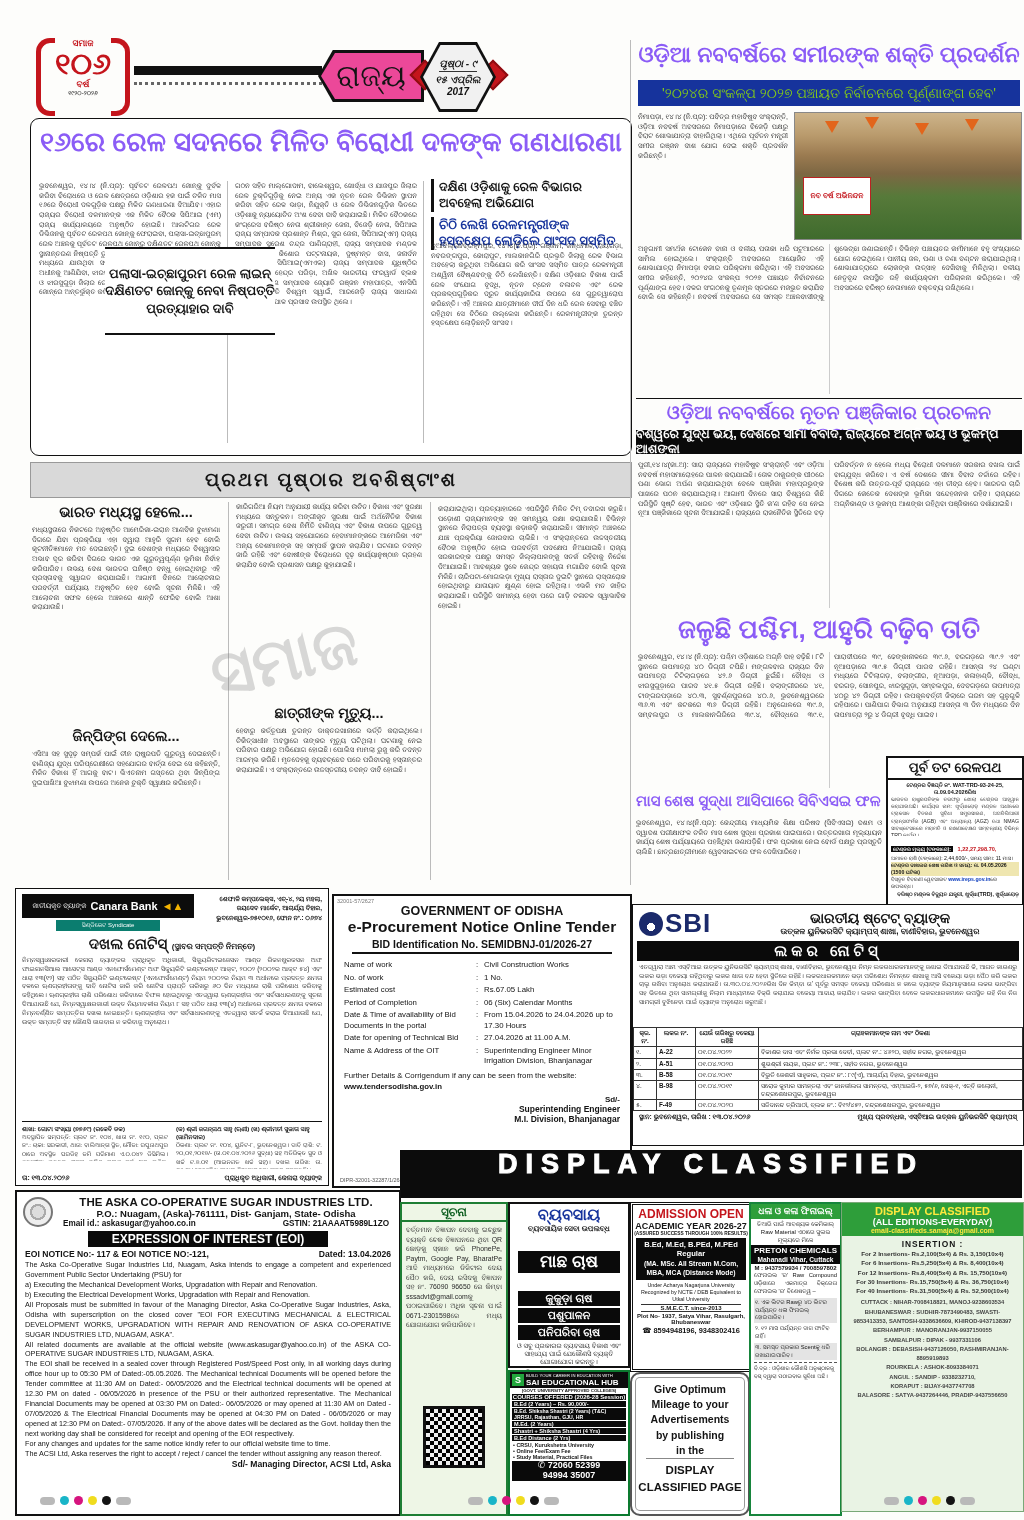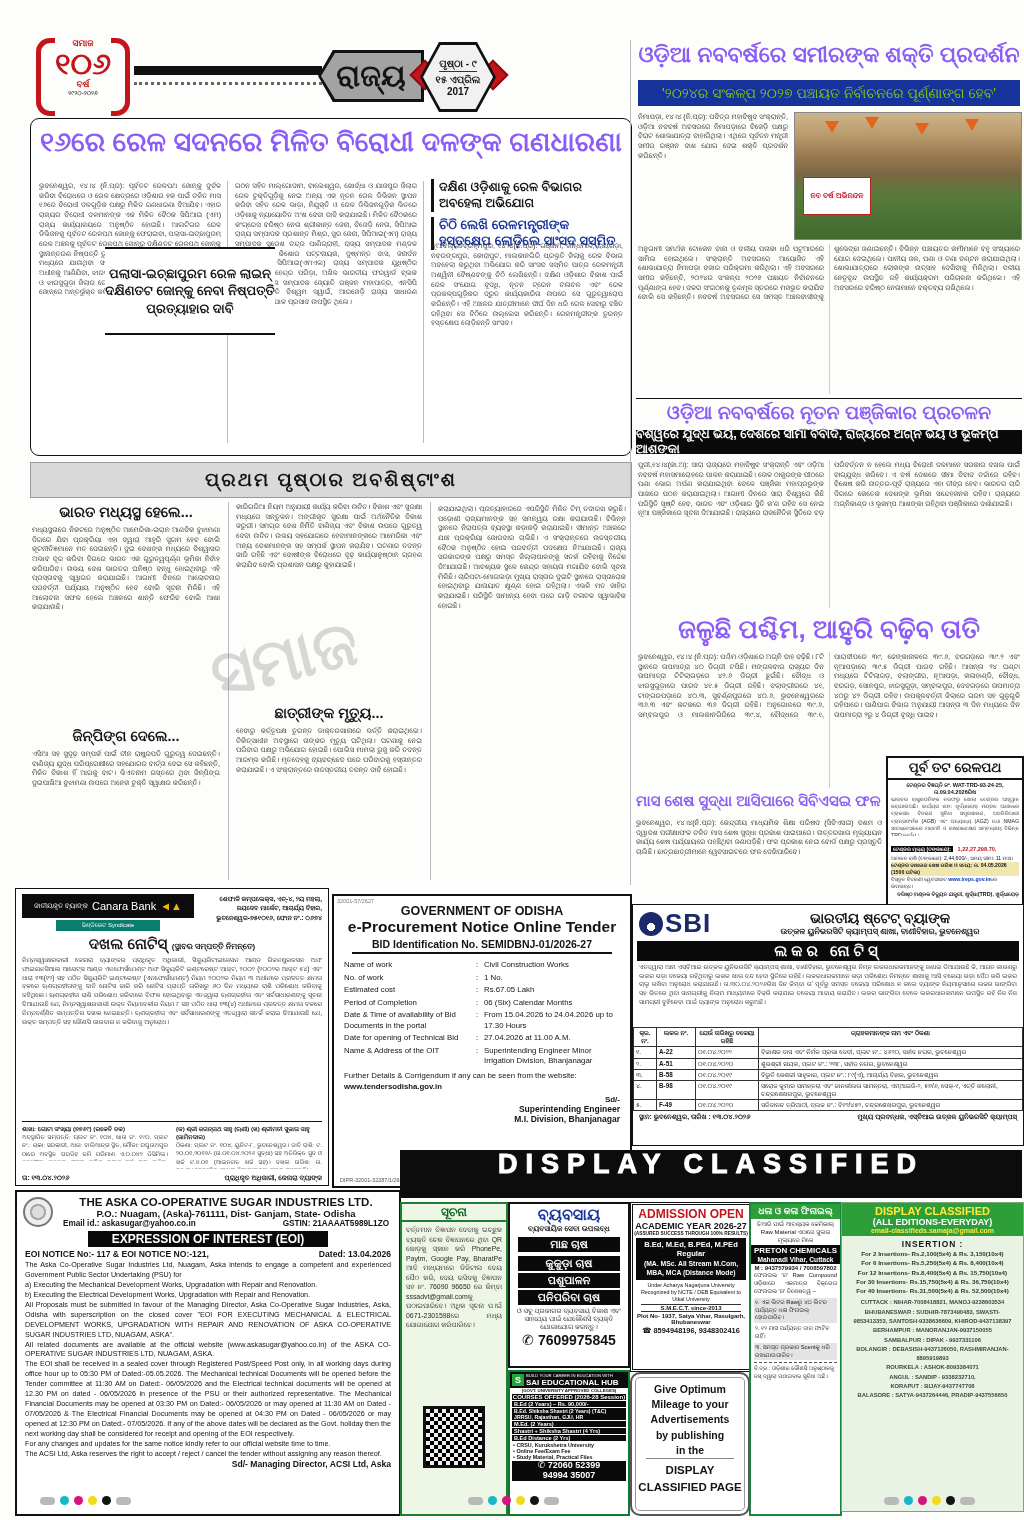--- a/index.html
+++ b/index.html
@@ -7,24 +7,24 @@
         font-family:"Liberation Sans","DejaVu Sans",sans-serif;color:#141414;overflow:hidden;}
   .abs{position:absolute;}
   .bt{font-size:7px;line-height:1.38;text-align:justify;color:#2a2a2a;overflow:hidden;}
   .c2{column-count:2;column-gap:10px;column-rule:1px solid #ccc;}
   .bold{font-weight:bold;}
   .ctr{text-align:center;}
   .hairline{background:#bbb;width:1px;}
   
   .logo-big{color:#c4151c;font-weight:bold;}
   .badge-outer{background:#111;clip-path:polygon(0 50%,14% 0,100% 0,100% 100%,14% 100%);}
-  .badge-inner{position:absolute;left:3px;top:3px;right:3px;bottom:3px;background:#a3a3a3;
+  .badge-inner{position:absolute;left:3px;top:3px;right:3px;bottom:3px;background:#ec4899;
                clip-path:polygon(0 50%,14% 0,100% 0,100% 100%,14% 100%);
-               display:flex;align-items:center;justify-content:center;font-weight:bold;font-size:30px;}
-  .hex-outer{background:#111;clip-path:polygon(25% 0,75% 0,100% 50%,75% 100%,25% 100%,0 50%);}
+               display:flex;align-items:center;justify-content:center;font-weight:normal;font-size:30px;}
+  .hex-outer{background:#111;clip-path:polygon(25% 0,75% 0,100% 50%,75% 100%,25% 100%,0 50%);font-style:italic;}
   .hex-inner{position:absolute;left:3px;top:3px;right:3px;bottom:3px;background:#f1f1f1;
              clip-path:polygon(25% 0,75% 0,100% 50%,75% 100%,25% 100%,0 50%);
              display:flex;flex-direction:column;align-items:center;justify-content:center;}
   .red-diamond{width:18px;height:18px;background:#c4151c;transform:rotate(45deg);border:2px solid #8e0d12;}
   
   .kicker-blue{background:#16339c;color:#84cc16;font-weight:normal;display:flex;align-items:center;justify-content:center;}
   .kicker-black{background:#0a0a0a;color:#fff;font-weight:bold;display:flex;align-items:center;justify-content:center;}
   .headline{font-weight:bold;color:#8b5cf6;text-align:center;}
   
   .boxed{border:2px solid #111;background:#fff;}
@@ -162,21 +162,21 @@
         <span>ବିସ୍ତୃତ ବିବରଣୀ ୱେବସାଇଟ </span><span style="color:#0a3bbd;font-weight:bold;">www.ireps.gov.in</span><span>ରେ ଉପଲବ୍ଧ।</span>
       </div>
       <div style="font-size:5.4px;font-weight:bold;text-align:right;line-height:1.3;">ବରିଷ୍ଠ ମଣ୍ଡଳ ବିଦ୍ୟୁତ ଯନ୍ତ୍ରୀ, ଖୁର୍ଦ୍ଧା(TRD), ଖୁର୍ଦ୍ଧାରୋଡ଼</div>
       <div style="font-size:5.2px;border:1px solid #333;display:inline-block;padding:0 2px;margin-top:1px;">PR-43/R26-27</div>
     </div>
   </div>
 
   <div class="abs boxed" style="left:15px;top:888px;width:312px;height:296px;border-width:1.5px;">
     <div class="abs" style="left:6px;top:5px;width:172px;height:24px;background:#0c0c0c;color:#fff;display:flex;align-items:center;justify-content:center;gap:4px;">
       <span style="font-size:7px;">ଜାତୀୟକୃତ ବ୍ୟାଙ୍କ</span>
-      <span style="font-size:11px;font-weight:normal;">Canara Bank</span>
+      <span style="font-size:11px;font-weight:bold;">Canara Bank</span>
       <span style="color:#f4b400;font-size:11px;">◄▲</span>
     </div>
     <div class="abs" style="left:40px;top:31px;width:104px;height:11px;background:#0b7d6f;color:#fff;font-size:6px;display:flex;align-items:center;justify-content:center;">ସିଣ୍ଡିକେଟ Syndicate</div>
     <div class="abs" style="left:184px;top:5px;width:122px;font-size:6.4px;font-weight:bold;line-height:1.45;text-align:right;">ଶେଫାଳି କମ୍ପଲେକ୍ସ, ଏଚ୍-୪, ୨ୟ ମହଲା, ଜୟଦେବ ମାର୍କେଟ, ଆଚାର୍ଯ୍ୟ ବିହାର, ଭୁବନେଶ୍ୱର-୭୫୧୦୧୬, ଫୋନ ନଂ.: ୦୬୭୪</div>
     <div class="ctr" style="margin-top:46px;">
       <span class="bold" style="font-size:15px;">ଦଖଲ ନୋଟିସ୍</span>
       <span class="bold" style="font-size:8px;">(ସ୍ଥାବର ସମ୍ପତ୍ତି ନିମନ୍ତେ)</span>
     </div>
     <div class="bt" style="margin:3px 6px 0;height:118px;font-size:6.4px;">ନିମ୍ନସ୍ୱାକ୍ଷରକାରୀ କେନାରା ବ୍ୟାଙ୍କର ପ୍ରାଧିକୃତ ଅଧିକାରୀ, ସିକ୍ୟୁରିଟାଇଜେସନ ଆଣ୍ଡ ରିକନଷ୍ଟ୍ରକସନ ଅଫ ଫାଇନାନସିଆଲ ଆସେଟ୍ସ ଆଣ୍ଡ ଏନଫୋର୍ସମେଣ୍ଟ ଅଫ ସିକ୍ୟୁରିଟି ଇଣ୍ଟରେଷ୍ଟ ଆକ୍ଟ, ୨୦୦୨ (୨୦୦୨ର ଆକ୍ଟ ୫୪) ଏବଂ ଧାରା ୧୩(୧୨) ସହ ପଠିତ ସିକ୍ୟୁରିଟି ଇଣ୍ଟରେଷ୍ଟ (ଏନଫୋର୍ସମେଣ୍ଟ) ନିୟମ ୨୦୦୨ର ନିୟମ ୩ ଅଧୀନରେ ପ୍ରଦତ୍ତ କ୍ଷମତା ବଳରେ ଋଣଗ୍ରହୀତାଙ୍କୁ ଦାବି ନୋଟିସ ଜାରି କରି ନୋଟିସ ପ୍ରାପ୍ତି ତାରିଖରୁ ୬୦ ଦିନ ମଧ୍ୟରେ ରାଶି ପରିଶୋଧ କରିବାକୁ କହିଥିଲେ। ଋଣଗ୍ରହୀତା ରାଶି ପରିଶୋଧ କରିବାରେ ବିଫଳ ହୋଇଥିବାରୁ ଏତଦ୍ଦ୍ୱାରା ଋଣଗ୍ରହୀତା ଏବଂ ସର୍ବସାଧାରଣଙ୍କୁ ସୂଚନା ଦିଆଯାଉଛି ଯେ, ନିମ୍ନସ୍ୱାକ୍ଷରକାରୀ ଉକ୍ତ ନିୟମାବଳୀର ନିୟମ ୮ ସହ ପଠିତ ଧାରା ୧୩(୪) ଅଧୀନରେ ପ୍ରଦତ୍ତ କ୍ଷମତା ବଳରେ ନିମ୍ନବର୍ଣ୍ଣିତ ସମ୍ପତ୍ତିର ଦଖଲ ନେଇଛନ୍ତି। ଋଣଗ୍ରହୀତା ଏବଂ ସର୍ବସାଧାରଣଙ୍କୁ ଏତଦ୍ଦ୍ୱାରା ସତର୍କ କରାଇ ଦିଆଯାଉଛି ଯେ, ଉକ୍ତ ସମ୍ପତ୍ତି ସହ କୌଣସି କାରବାର ନ କରିବାକୁ ଅନୁରୋଧ।</div>
     <div class="abs rule" style="left:6px;top:232px;width:300px;height:1px;"></div>
@@ -342,21 +342,21 @@
 
   <div class="abs" style="left:400px;top:1202px;width:104px;height:310px;border:2px solid #1e7e34;background:#eef6e6;">
     <div class="ctr bold" style="font-size:12px;color:#0b5d1e;border-bottom:2px solid #1e7e34;padding:1px 0;">ସୂଚନା</div>
     <div class="bt" style="margin:3px 4px;font-size:6.9px;height:178px;">ବର୍ତ୍ତମାନ ବିଜ୍ଞାପନ ଦେବାକୁ ଇଚ୍ଛୁକ ବ୍ୟକ୍ତି ଚେକ ବିଜ୍ଞାପନରେ ଥିବା QR କୋଡ଼କୁ ସ୍କାନ କରି PhonePe, Paytm, Google Pay, BharatPe ଆଦି ମାଧ୍ୟମରେ ଡିଜିଟାଲ ଦେୟ ପୈଠ କରି, ଦେୟ ରସିଦକୁ ବିଜ୍ଞାପନ ସହ ନଂ. 76090 96650 ରେ କିମ୍ବା sssadvt@gmail.comକୁ ପଠାଇପାରିବେ। ଅଧିକ ସୂଚନା ପ।ଇଁ 0671-2301598ରେ ମଧ୍ୟ ଯୋଗାଯୋଗ କରିପାରିବେ।</div>
     <div class="qr"></div>
   </div>
 
   <div class="abs boxed" style="left:508px;top:1202px;width:118px;height:162px;">
     <div class="ctr bold" style="font-size:16px;color:#16339c;margin-top:2px;">ବ୍ୟବସାୟ</div>
     <div class="ctr" style="font-size:7.4px;font-weight:bold;">ବ୍ୟବସାୟିକ ସେବା ଉପଲବ୍ଧ</div>
-    <div class="blackchip" style="margin:4px 8px;font-size:11px;padding:1px 0;">ମାଛ ଚାଷ</div>
+    <div class="blackchip" style="margin:18px 8px;font-size:17px;padding:1px 0;">ମାଛ ଚାଷ</div>
     <div class="blackchip" style="margin:2px 8px;font-size:11px;padding:1px 4px;">କୁକୁଡ଼ା ଚାଷ</div>
     <div class="blackchip" style="margin:2px 8px;font-size:11px;padding:1px 0;">ପଶୁପାଳନ</div>
     <div class="blackchip" style="margin:2px 8px;font-size:11px;padding:1px 0;">ପନିପରିବା ଚାଷ</div>
     <div class="ctr" style="font-size:6.8px;margin:1px 4px;">ଓ ସବୁ ପ୍ରକାରର ବ୍ୟବସାୟ ବିକାଶ ଏବଂ ସାହାଯ୍ୟ ପାଇଁ ଯେକୌଣସି ବ୍ୟକ୍ତି ଯୋଗାଯୋଗ କରନ୍ତୁ।</div>
     <div class="ctr bold" style="font-size:14px;"><span>✆ </span><span>7609975845</span></div>
   </div>
 
   <div class="abs boxed" style="left:508px;top:1370px;width:118px;height:142px;border-color:#0c7a2f;">
     <div style="background:#0c0c0c;color:#fff;padding:1px 2px;display:flex;align-items:center;gap:2px;">
       <span style="width:12px;height:12px;background:#21a63c;color:#fff;font-weight:bold;font-size:9px;display:inline-flex;align-items:center;justify-content:center;flex:none;">S</span>

